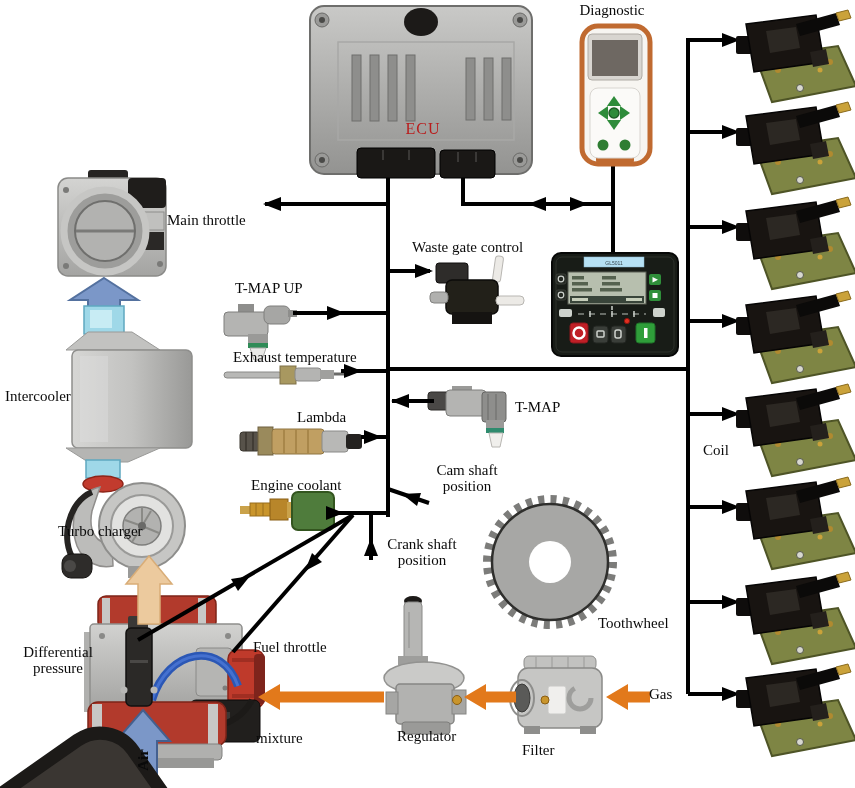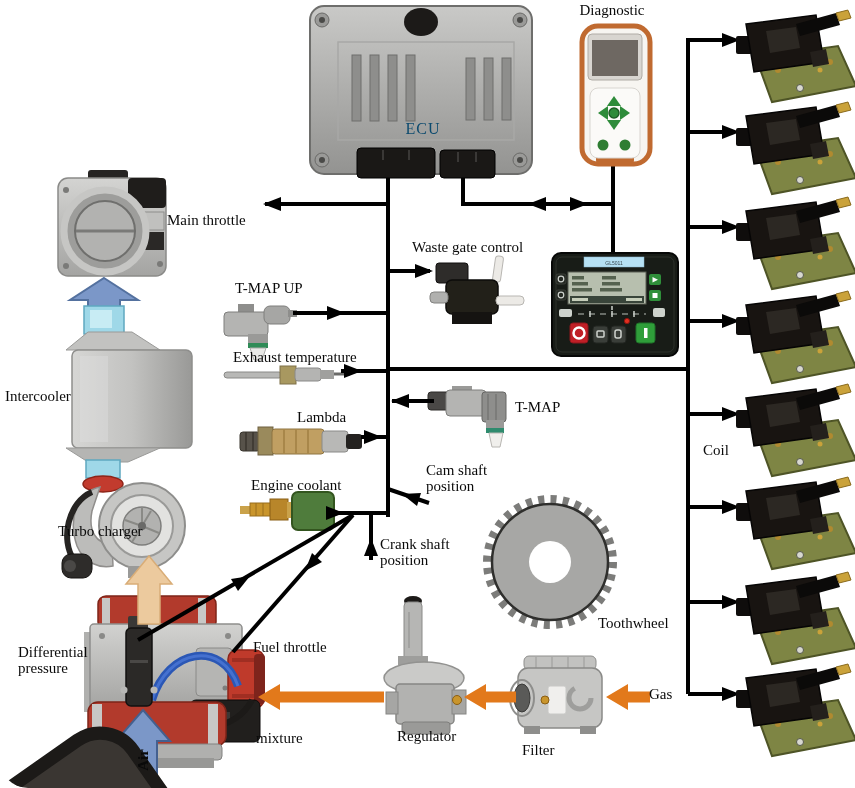--- a/index.html
+++ b/index.html
@@ -1,24 +1,24 @@
 <!DOCTYPE html>
 <html><head>
 <meta charset="utf-8">
 <style>
   html,body{margin:0;padding:0;background:#ffffff;}
   #canvas{position:relative;width:855px;height:788px;background:#ffffff;overflow:hidden;
-          font-family:"Liberation Serif", serif;border-radius:28px;}
+          font-family:"Liberation Serif", serif;}
   #art{position:absolute;left:0;top:0;}
   .lbl{position:absolute;font:15px "Liberation Serif", serif;color:#0a0a0a;line-height:1.05;
        white-space:nowrap;}
-  .lbl.wrap{white-space:normal;}
+  .lbl.wrap{white-space:normal;text-align:center;}
   .lbl.ctr{text-align:center;}
   #lbl-air{font-weight:bold;transform:rotate(-90deg);transform-origin:center;text-align:center;}
-  #lbl-ecu{color:#0c4a6e;font-size:16px;letter-spacing:1px;}
+  #lbl-ecu{color:#b91c1c;font-size:16px;letter-spacing:1px;}
 </style>
 </head>
 <body>
 
 <div id="canvas">
 <svg id="art" width="855" height="788" viewBox="0 0 855 788">
   <defs>
     <linearGradient id="gEcu" x1="0" y1="0" x2="0" y2="1">
       <stop offset="0" stop-color="#c9c9c7"></stop>
           <stop offset="1" stop-color="#939391"></stop>

